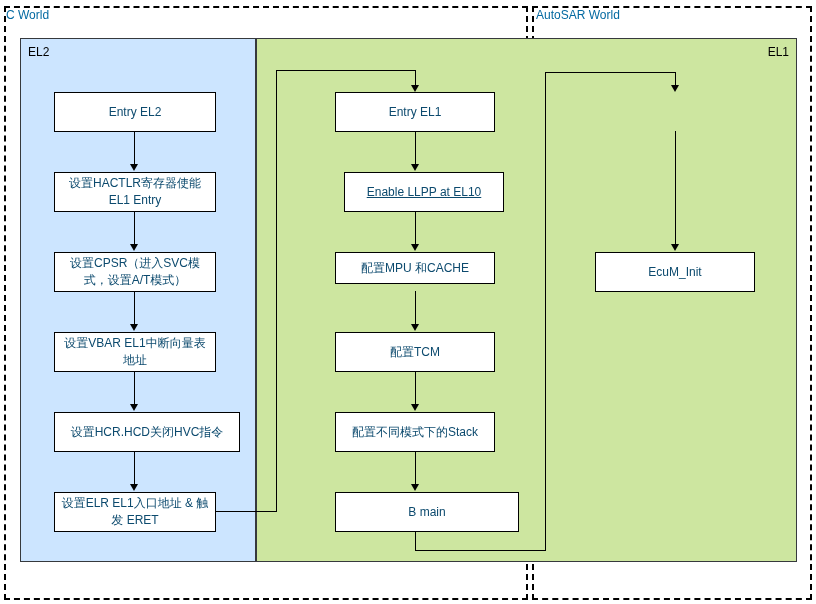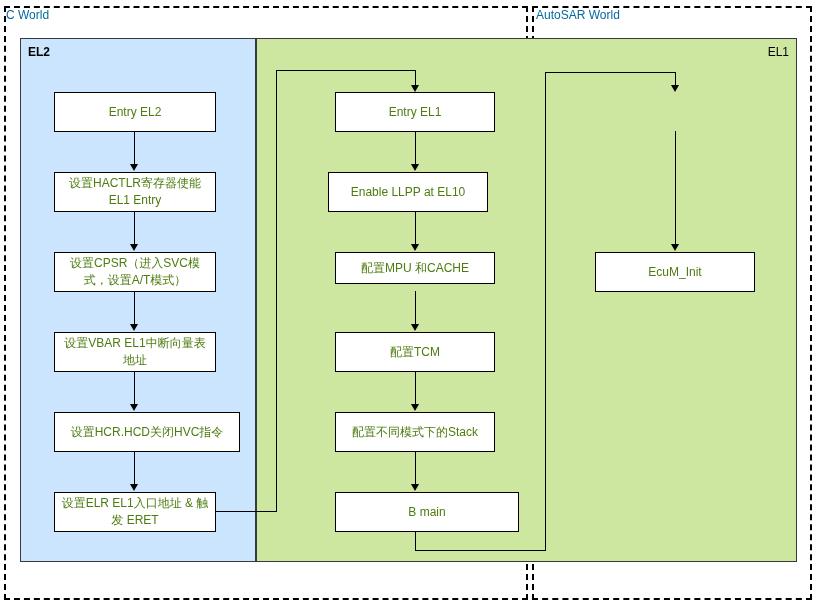--- a/index.html
+++ b/index.html
@@ -48,39 +48,38 @@
   .lane-label {
     position: absolute;
     font-size: 12px;
     color: #000000;
     line-height: 14px;
     white-space: nowrap;
   }
   .lane-label-left {
     top: 6px;
     left: 7px;
-    font-weight: bold;
   }
   .lane-label-right {
     top: 6px;
     right: 7px;
   }
   
   .node {
     position: absolute;
     box-sizing: border-box;
     background: #ffffff;
     border: 1px solid #000000;
     display: flex;
     align-items: center;
     justify-content: center;
     text-align: center;
     font-size: 12px;
     line-height: 17px;
-    color: #4d7c0f;
+    color: #0c4a6e;
     padding: 2px 6px;
     z-index: 5;
   }
   
   .edge-h, .edge-v {
     position: absolute;
     background: #000000;
     z-index: 4;
   }
   .edge-h { height: 1px; }
@@ -161,21 +160,21 @@
   <div class="arrow-down" style="left:671px; top:244px;"></div>
 
   <div class="node" style="left:54px; top:92px; width:162px; height:40px;">Entry EL2</div>
   <div class="node" style="left:54px; top:172px; width:162px; height:40px;">设置HACTLR寄存器使能EL1 Entry</div>
   <div class="node" style="left:54px; top:252px; width:162px; height:40px;">设置CPSR（进入SVC模式，设置A/T模式）</div>
   <div class="node" style="left:54px; top:332px; width:162px; height:40px;">设置VBAR EL1中断向量表地址</div>
   <div class="node" style="left:54px; top:412px; width:186px; height:40px;">设置HCR.HCD关闭HVC指令</div>
   <div class="node" style="left:54px; top:492px; width:162px; height:40px;">设置ELR EL1入口地址 &amp; 触发 ERET</div>
 
   <div class="node" style="left:335px; top:92px; width:160px; height:40px;">Entry EL1</div>
-  <div class="node" style="left:328px; top:172px; width:160px; height:40px;">Enable LLPP at EL10</div>
+  <div class="node" style="left:344px; top:172px; width:160px; height:40px;text-decoration:underline;">Enable LLPP at EL10</div>
   <div class="node" style="left:335px; top:252px; width:160px; height:32px;">配置MPU 和CACHE</div>
   <div class="node" style="left:335px; top:332px; width:160px; height:40px;">配置TCM</div>
   <div class="node" style="left:335px; top:412px; width:160px; height:40px;">配置不同模式下的Stack</div>
   <div class="node" style="left:335px; top:492px; width:184px; height:40px;">B main</div>
 
   <div class="node" style="left:595px; top:252px; width:160px; height:40px;">EcuM_Init</div>
 
 </div>
 
 </body></html>

